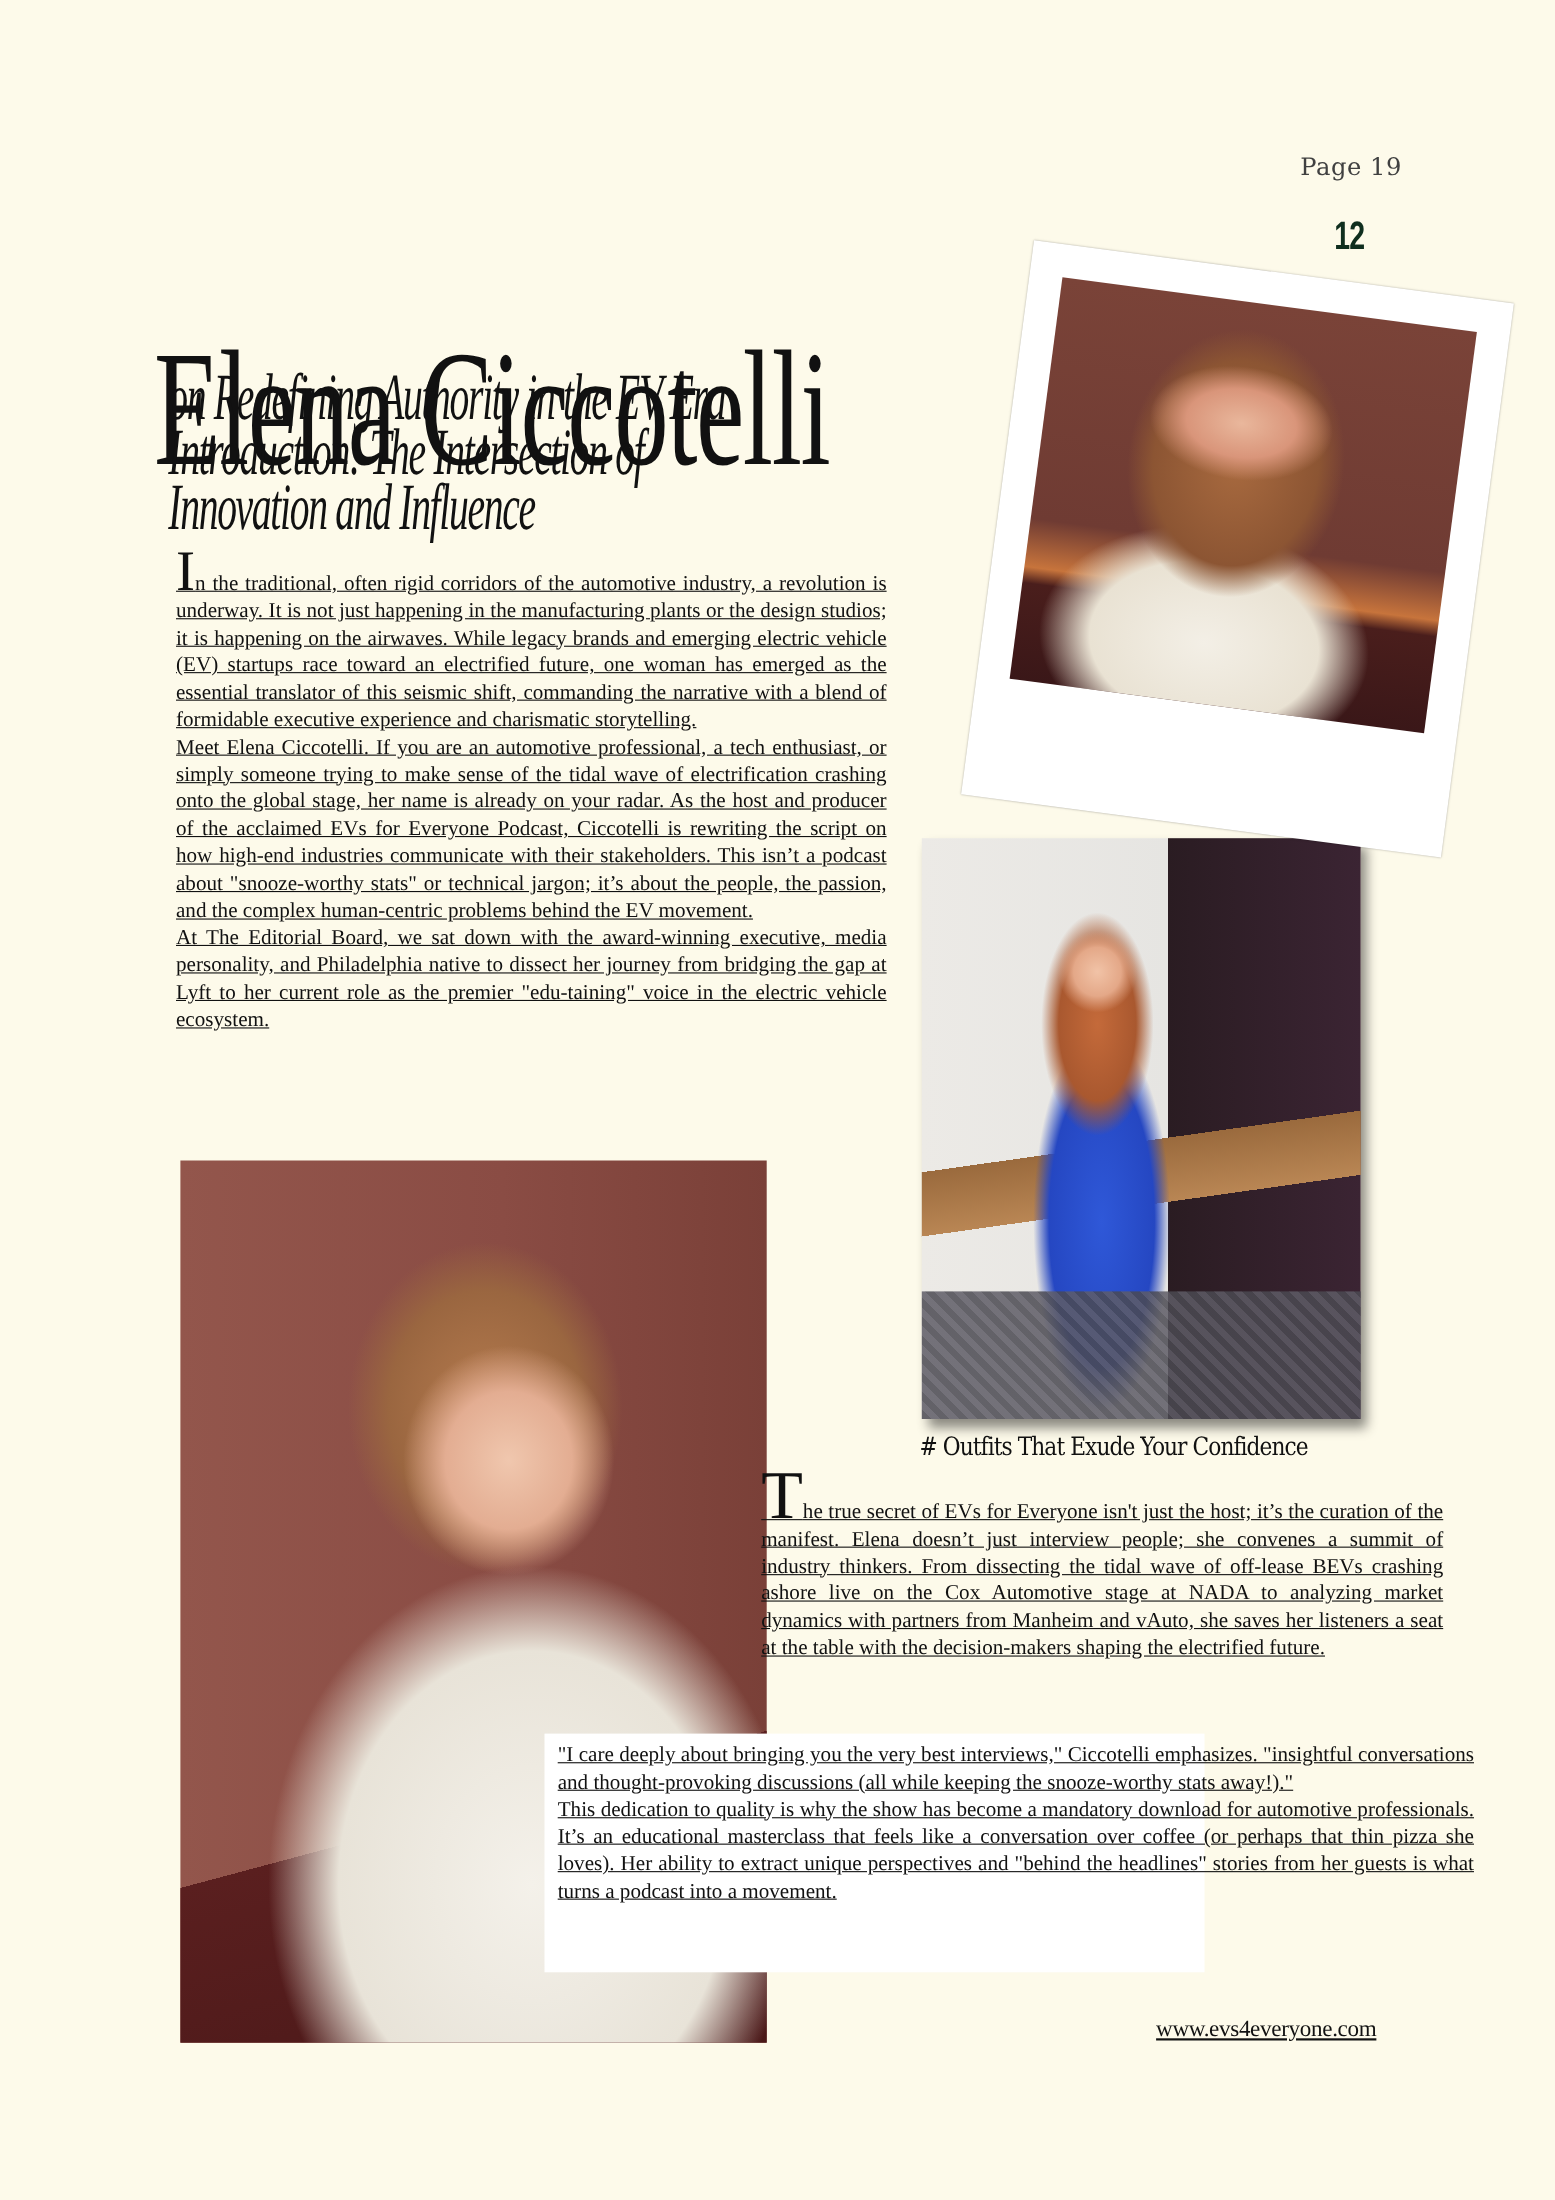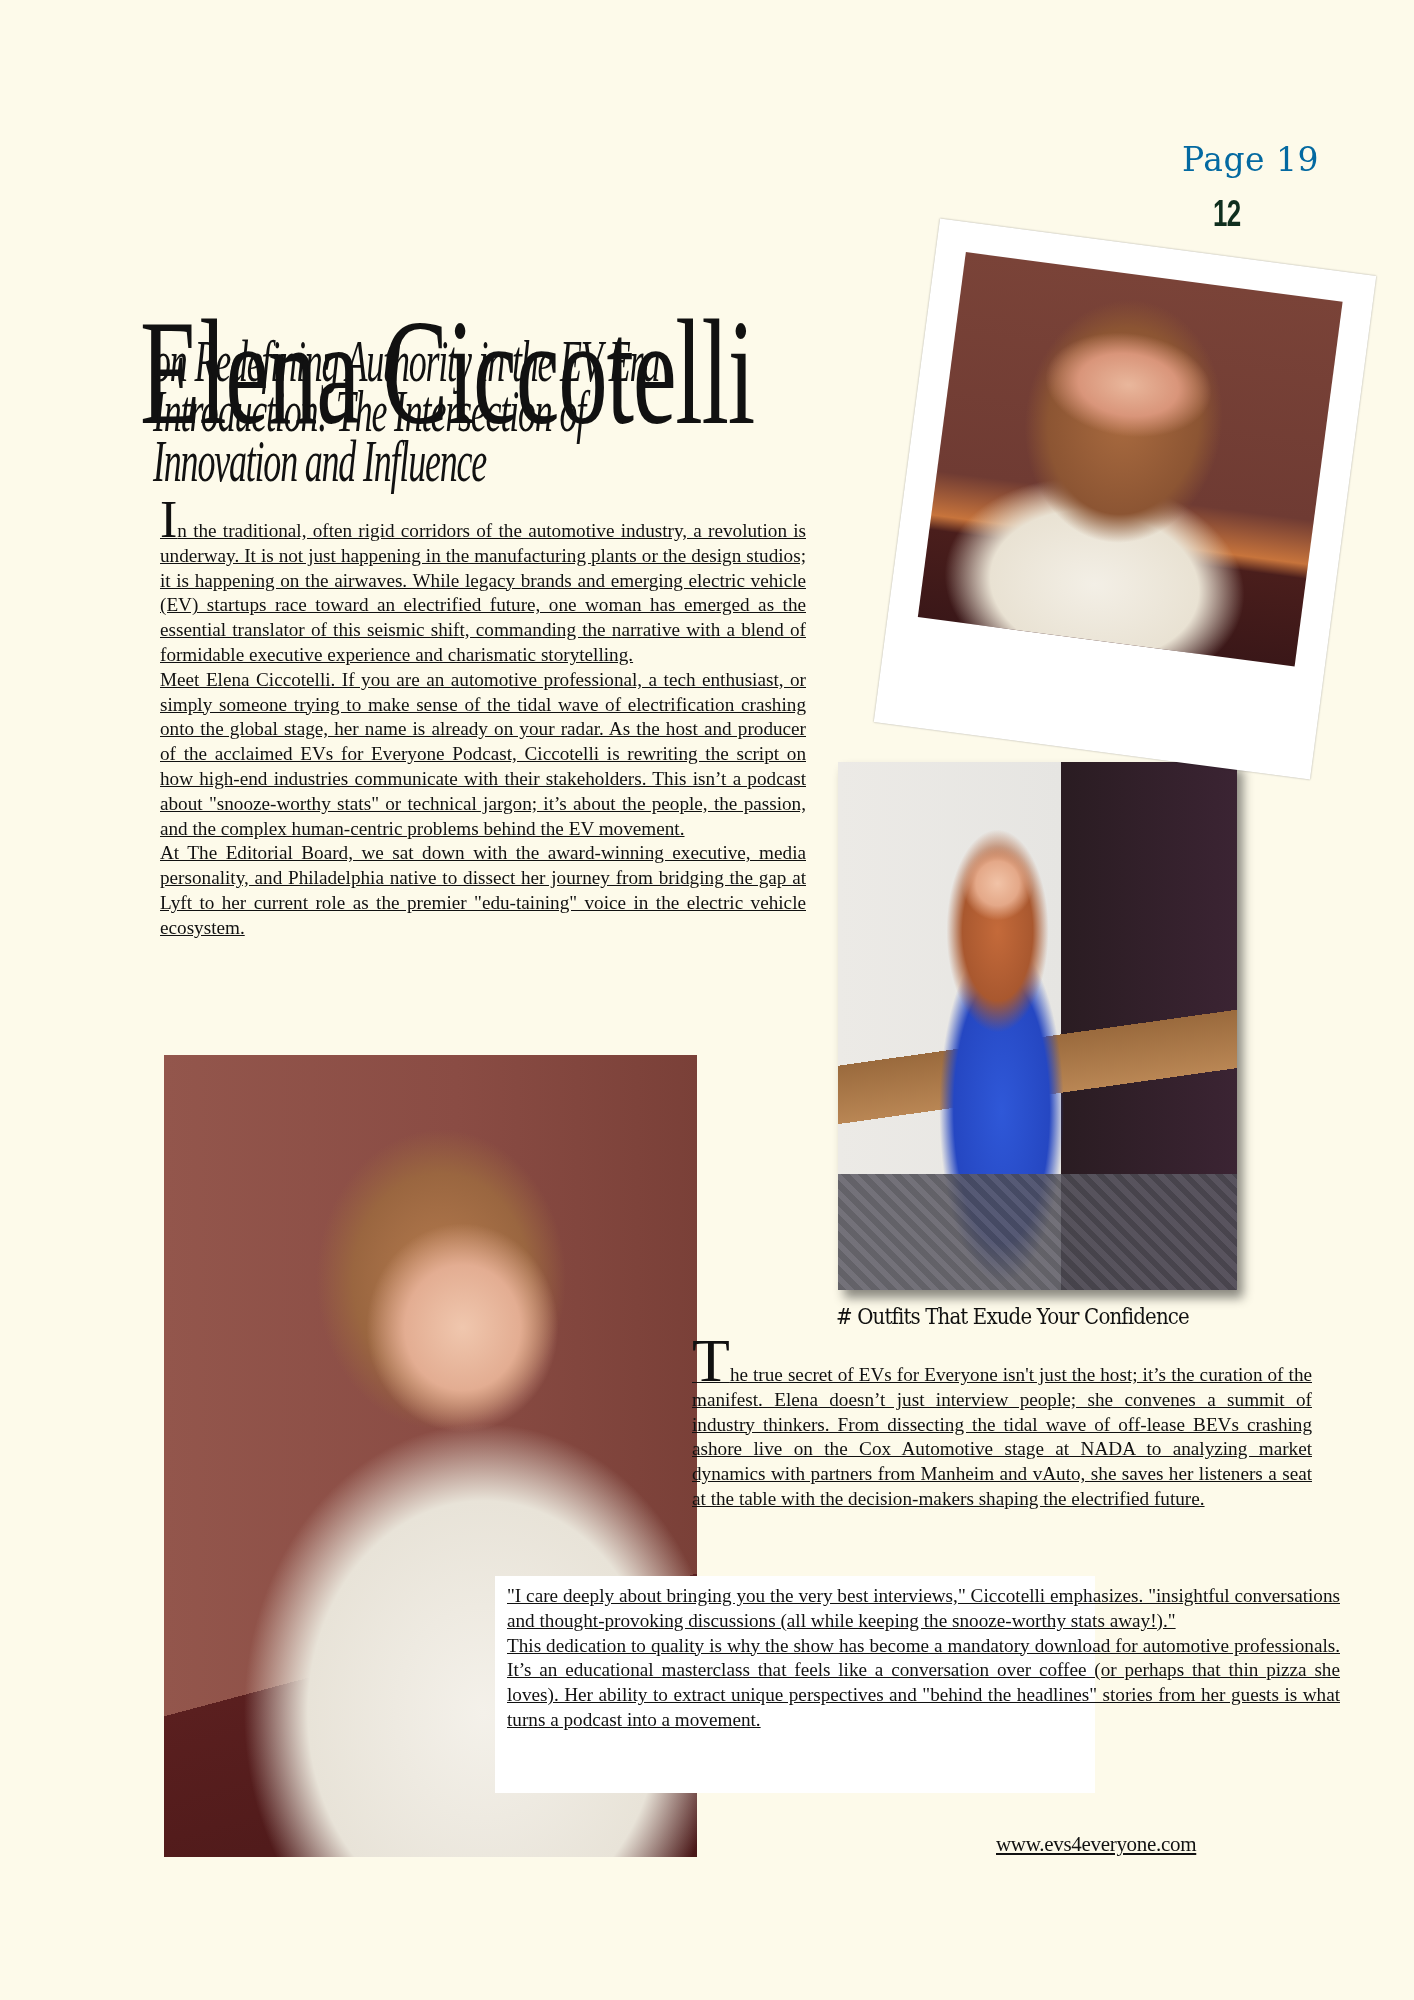--- a/index.html
+++ b/index.html
@@ -6,21 +6,21 @@
   body {
     width: 1414px; height: 2000px;
     background: #fdfaea;
     position: relative; overflow: hidden;
     font-family: "Liberation Serif", "DejaVu Serif", serif;
     color: #111;
   }
   .abs { position: absolute; }
 
   .page-num {
-    left: 1182px; top: 140px; font-size: 33px; color: #0369a1;
+    left: 1182px; top: 140px; font-size: 22px; color: #404040;
     font-family: "DejaVu Serif", serif; letter-spacing: 0.5px;
   }
   .issue-num {
     left: 1213px; top: 193px; font-size: 36px; font-weight: bold;
     color: #0f2e1e; font-family: "Liberation Sans", sans-serif;
     transform: scaleX(0.72); transform-origin: left top; letter-spacing: -1px;
   }
 
   .title {
     left: 140px; top: 196px; font-size: 150px; line-height: 1;
@@ -104,21 +104,21 @@
   .quote {
     left: 495px; top: 1576px; width: 600px; height: 217px;
     background: #fff; z-index: 4;
   }
   .quote-text {
     position: absolute; left: 12px; top: 8px; width: 833px;
     font-size: 19.2px; line-height: 24.8px; text-align: justify;
   }
 
   .website {
-    left: 996px; top: 1832px; font-size: 21px; text-decoration: underline;
+    left: 1051px; top: 1832px; font-size: 21px; text-decoration: underline;
     color: #111; letter-spacing: -0.3px;
   }
 </style>
 </head>
 <body>
 
 <div class="abs page-num">Page 19</div>
 <div class="abs issue-num">12</div>
 
 <div class="abs polaroid">

